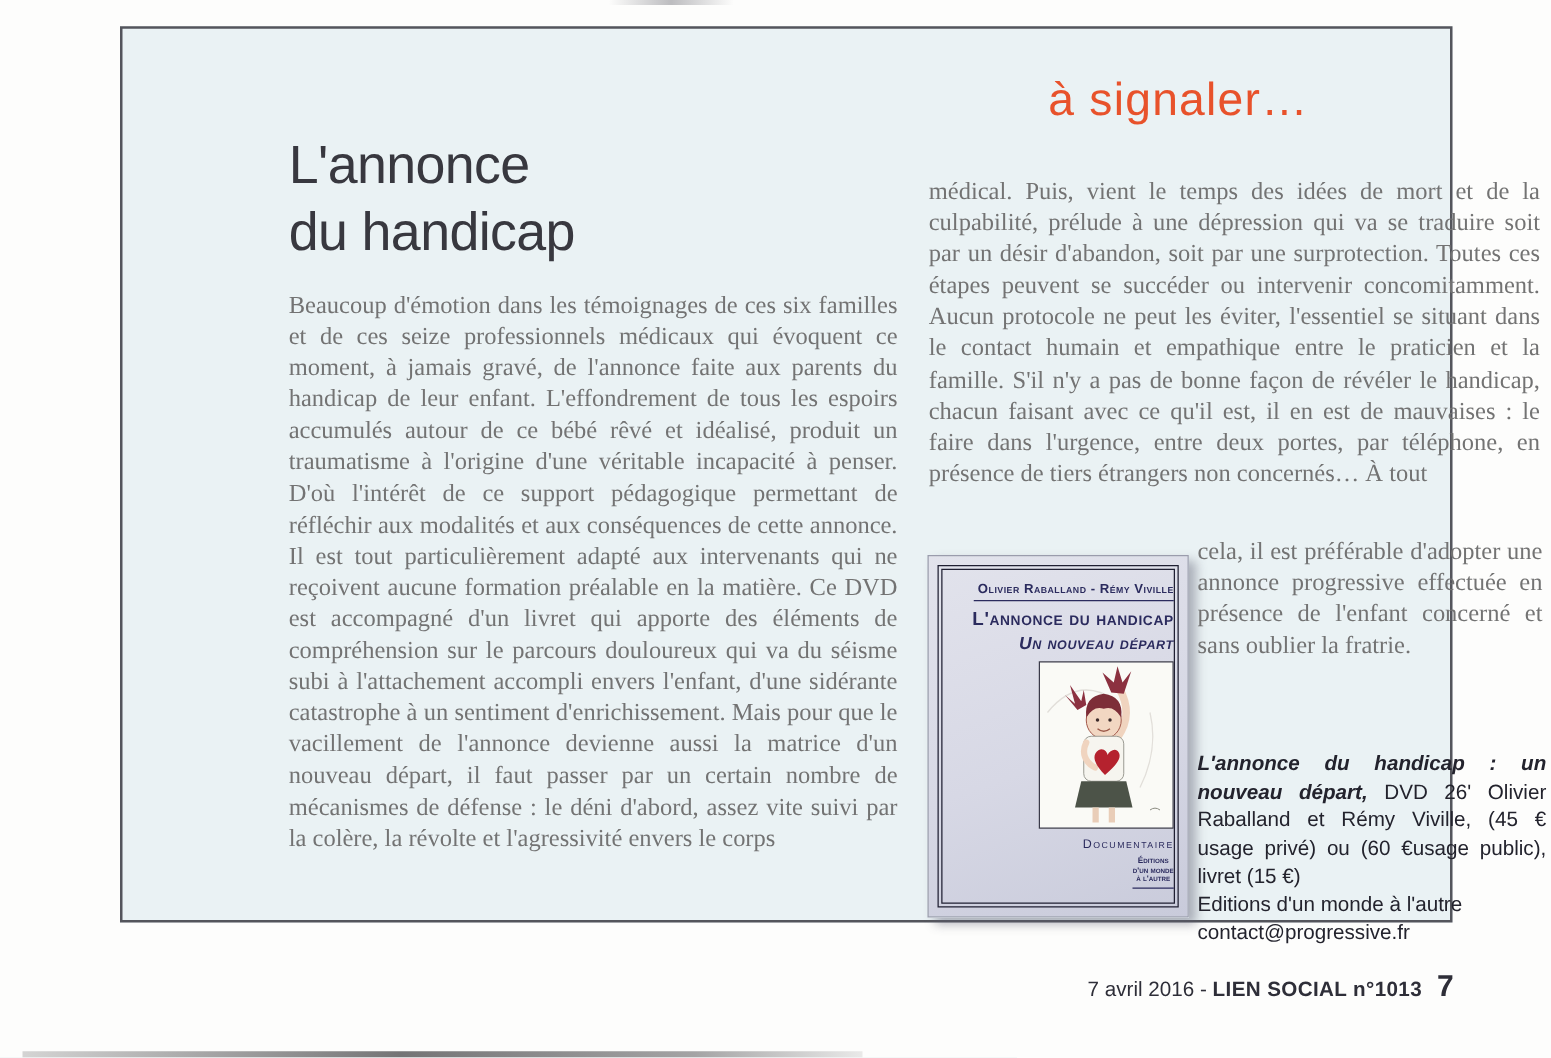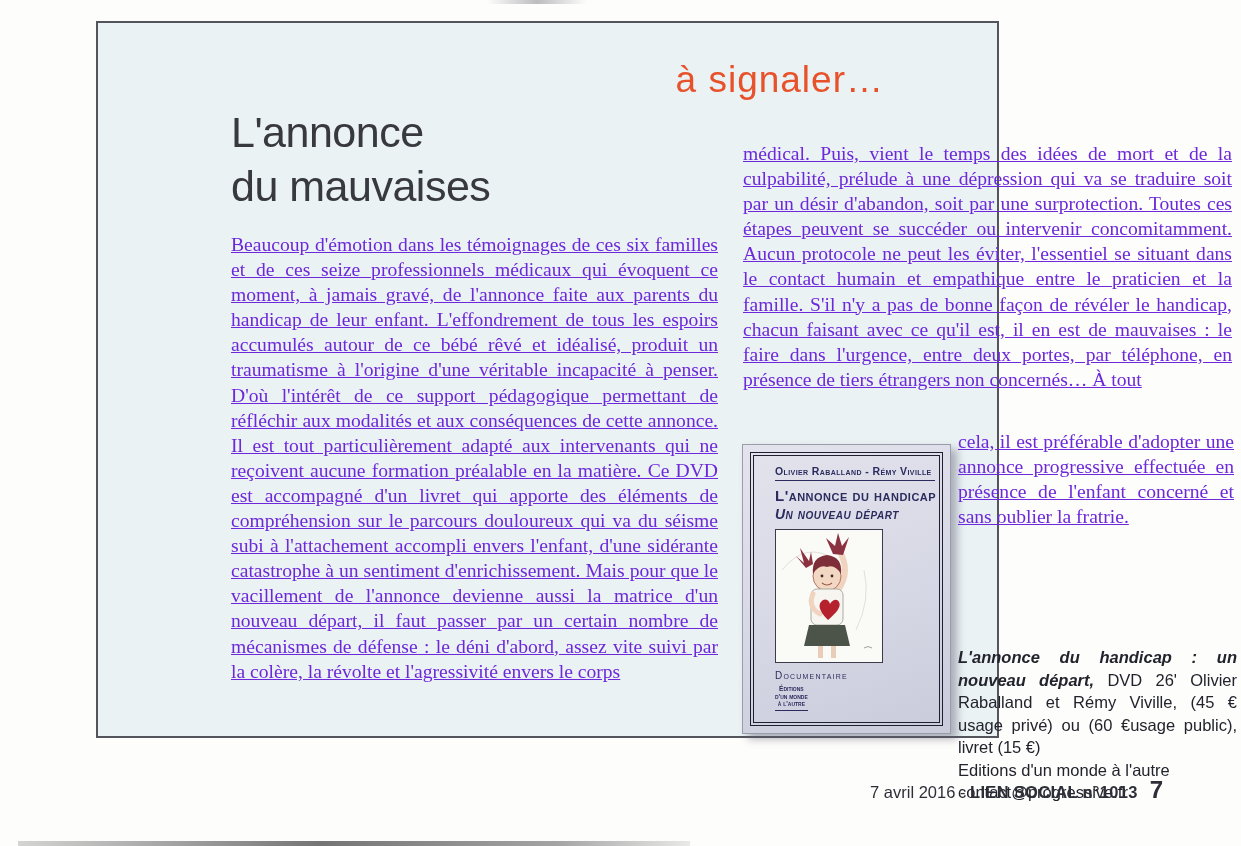--- a/index.html
+++ b/index.html
@@ -2,50 +2,50 @@
 <html lang="fr"><head>
 <meta charset="utf-8">
 <style>
   html,body{margin:0;padding:0;}
   body{
     width:1241px;height:846px;position:relative;overflow:hidden;
     background:#fdfdfc;
     font-family:"Liberation Sans",sans-serif;
   }
   .panel{
-    position:absolute;left:96px;top:21px;width:903px;height:717px;
+    position:absolute;left:96px;top:21px;width:1066px;height:717px;
     box-sizing:border-box;background:#eaf2f4;border:2px solid #54555c;
   }
   .section-label{
     position:absolute;top:36px;right:113px;
     font-size:37px;letter-spacing:1px;color:#e8522b;font-weight:400;
   }
   .article-title{
     position:absolute;left:133px;top:82px;
     font-size:43px;line-height:54px;letter-spacing:-0.5px;
     color:#38383f;font-weight:400;
   }
   .body-serif{
     font-family:"Liberation Serif","DejaVu Serif",serif;
-    font-size:19.6px;line-height:25.1px;color:#6d28d9;
-    text-align:justify;position:absolute;margin:0;text-decoration:underline;
+    font-size:19.6px;line-height:25.1px;color:#737373;
+    text-align:justify;position:absolute;margin:0;
   }
   .col-left{left:133px;top:209px;width:487px;}
   .col-right-top{left:645px;top:118px;width:489px;}
   .col-right-wrap{left:860px;top:406px;width:276px;}
   .dvd-cover{
     position:absolute;left:644px;top:421px;width:209px;height:290px;
     box-sizing:border-box;
     background:linear-gradient(160deg,#e2e3ec 0%,#d7d8e5 55%,#c9cbdb 100%);
     border:1px solid #9a9cac;
     box-shadow:6px 5px 8px rgba(90,90,110,0.45);
   }
   .dvd-frame{
     position:absolute;inset:7px;border:4px double #1f1f32;
-    display:flex;flex-direction:column;align-items:flex-start;
+    display:flex;flex-direction:column;align-items:flex-end;
     color:#2b2b5e;
     padding-left:21px;
   }
   .dvd-authors{
     margin-top:9px;font-size:10.5px;font-weight:700;
     font-variant:small-caps;letter-spacing:0.4px;text-align:center;
   }
   .dvd-rule{width:160px;border-bottom:1px solid #2b2b5e;margin-top:3px;}
   .dvd-title{
     margin-top:6px;font-size:15px;font-weight:700;
@@ -63,21 +63,21 @@
     margin-top:7px;font-size:10px;font-weight:400;
     font-variant:small-caps;letter-spacing:1.2px;text-align:center;
   }
   .dvd-logo{
     margin-top:4px;font-size:6.5px;line-height:7.5px;font-weight:700;
     font-variant:small-caps;text-align:center;
     border-bottom:1px solid #2b2b5e;padding-bottom:2px;
   }
   .caption{
     position:absolute;left:860px;top:577px;width:279px;
-    font-size:16.5px;line-height:22.5px;color:#23232d;margin-top:46px;
+    font-size:16.5px;line-height:22.5px;color:#23232d;
   }
   .caption p{margin:0;}
   .caption .cap-main{text-align:justify;}
   .cap-title{font-weight:700;font-style:italic;}
   .footer{
     position:absolute;top:776px;right:78px;
     font-size:16.5px;color:#2e2e38;white-space:nowrap;
   }
   .footer .journal{font-weight:700;letter-spacing:0.3px;}
   .footer .pagenum{font-weight:700;font-size:24px;margin-left:12px;}
@@ -92,21 +92,21 @@
 </style>
 </head>
 <body>
 
 <div class="panel">
 
   <div class="section-label">à signaler…</div>
 
   <h1 class="article-title" style="margin:0;">
     <span>L'annonce</span><br>
-    <span>du mauvaises</span>
+    <span>du handicap</span>
   </h1>
 
   <p class="body-serif col-left">Beaucoup d'émotion dans les témoignages de ces six familles et de ces seize professionnels médicaux qui évoquent ce moment, à jamais gravé, de l'annonce faite aux parents du handicap de leur enfant. L'effondrement de tous les espoirs accumulés autour de ce bébé rêvé et idéalisé, produit un traumatisme à l'origine d'une véritable incapacité à penser. D'où l'intérêt de ce support pédagogique permettant de réfléchir aux modalités et aux conséquences de cette annonce. Il est tout particulièrement adapté aux intervenants qui ne reçoivent aucune formation préalable en la matière. Ce DVD est accompagné d'un livret qui apporte des éléments de compréhension sur le parcours douloureux qui va du séisme subi à l'attachement accompli envers l'enfant, d'une sidérante catastrophe à un sentiment d'enrichissement. Mais pour que le vacillement de l'annonce devienne aussi la matrice d'un nouveau départ, il faut passer par un certain nombre de mécanismes de défense : le déni d'abord, assez vite suivi par la colère, la révolte et l'agressivité envers le corps</p>
 
   <p class="body-serif col-right-top">médical. Puis, vient le temps des idées de mort et de la culpabilité, prélude à une dépression qui va se traduire soit par un désir d'abandon, soit par une surprotection. Toutes ces étapes peuvent se succéder ou intervenir concomitamment. Aucun protocole ne peut les éviter, l'essentiel se situant dans le contact humain et empathique entre le praticien et la famille. S'il n'y a pas de bonne façon de révéler le handicap, chacun faisant avec ce qu'il est, il en est de mauvaises : le faire dans l'urgence, entre deux portes, par téléphone, en présence de tiers étrangers non concernés… À tout</p>
 
   <div class="dvd-cover">
     <div class="dvd-frame">
       <div class="dvd-authors">Olivier Raballand - Rémy Viville</div>
       <div class="dvd-rule"></div>

